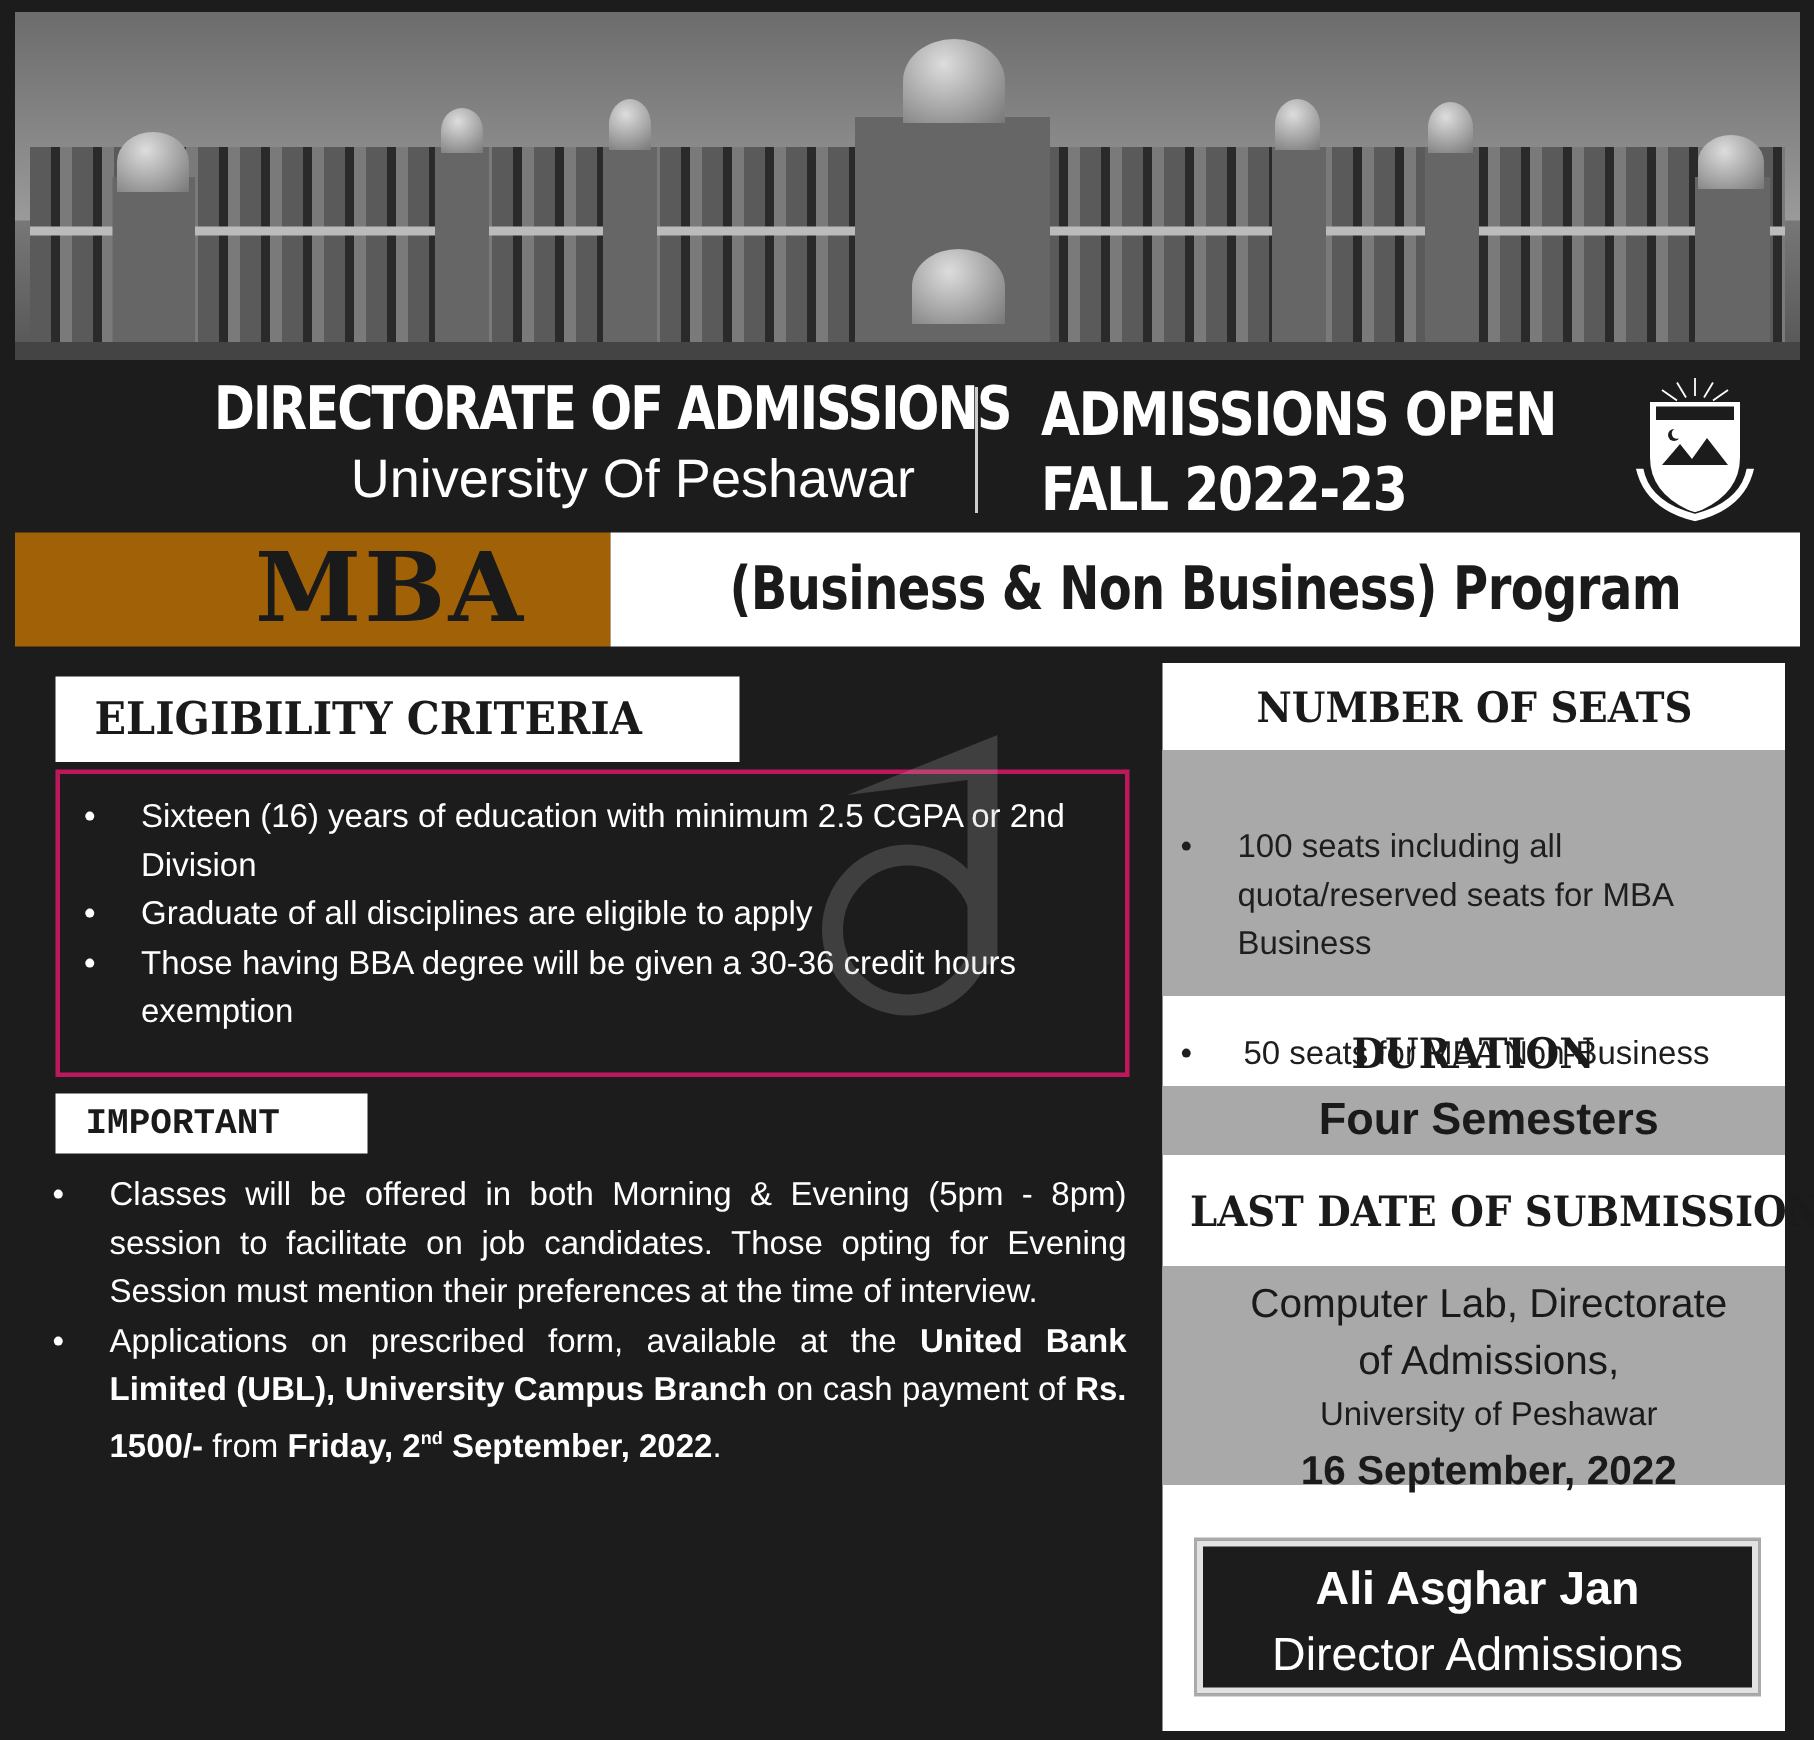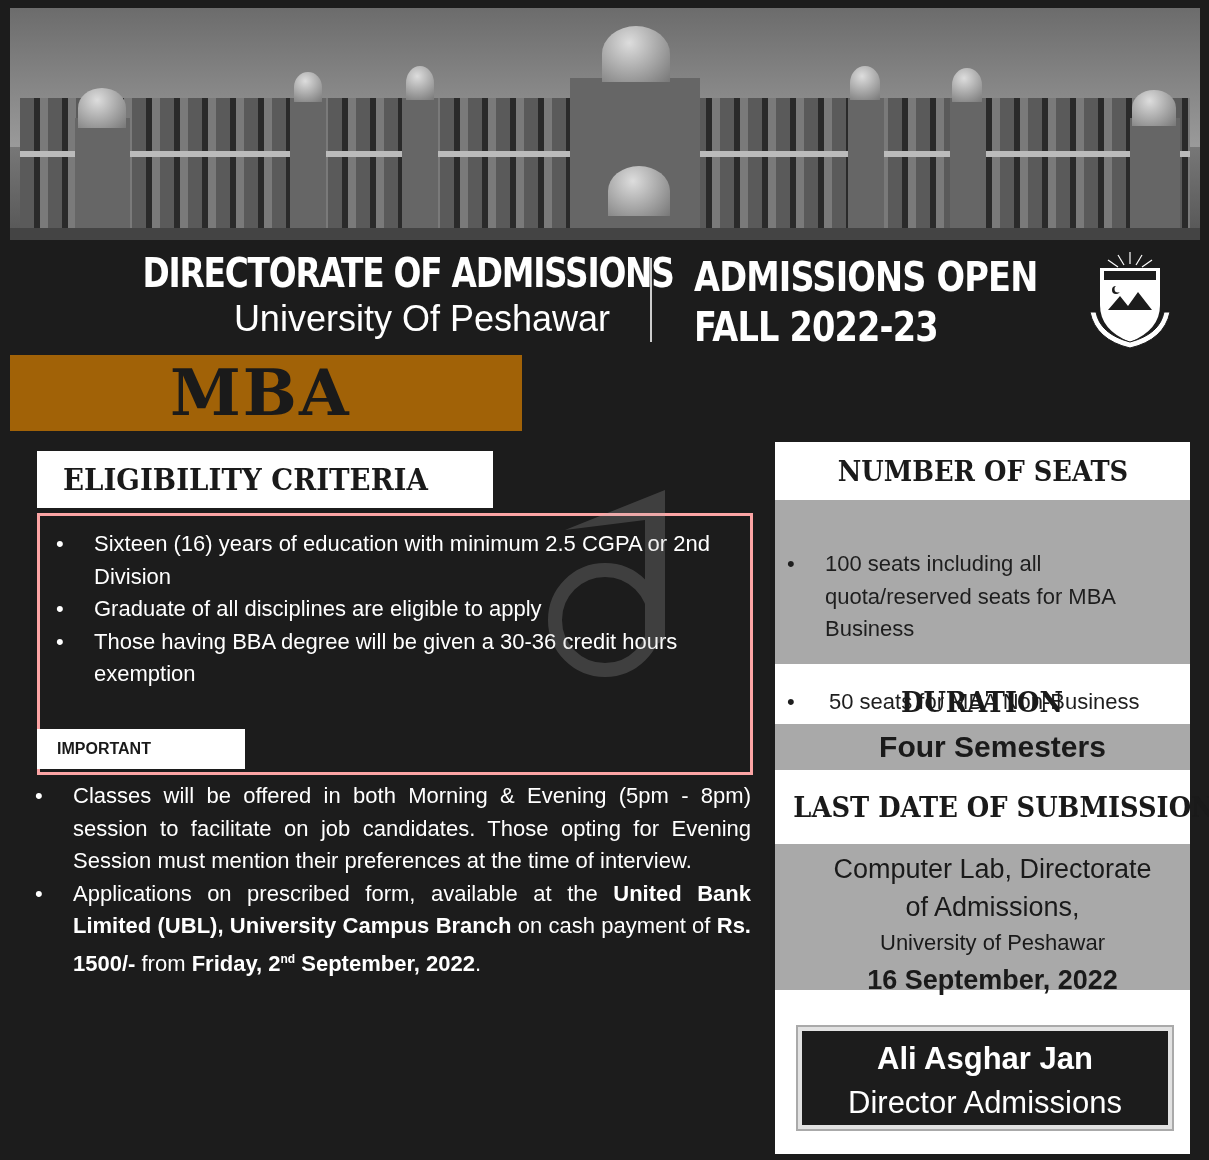--- a/index.html
+++ b/index.html
@@ -26,27 +26,27 @@
   .mba-left { width: 512px; background: #a16207; color: #1a1a1a; display: flex; align-items: flex-start; padding-left: 160px; }
   .mba-left span { font-family: "DejaVu Serif", serif; font-weight: bold; font-size: 64px; letter-spacing: 2px; }
   .mba-right { flex: 1; background: #fff; color: #1a1a1a; display: flex; align-items: center; justify-content: center; }
   .mba-right span { font-family: "DejaVu Sans", sans-serif; font-weight: bold; font-size: 40px; transform: scaleX(0.8); white-space: nowrap; letter-spacing: -0.5px; }
 
   .label-box { position: absolute; background: #fff; color: #1a1a1a; }
   .slab { font-family: "DejaVu Serif", serif; font-weight: bold; letter-spacing: 0px; }
   .elig-label { left: 37px; top: 451px; width: 456px; height: 57px; display: flex; align-items: center; padding-left: 26px; }
   .elig-label span { font-size: 30px; transform: scaleX(0.92); transform-origin: left; white-space: nowrap; }
 
-  .elig-box { position: absolute; left: 37px; top: 513px; width: 716px; height: 262px; border: 3px solid #fca5a5; padding: 12px 14px 0 14px; }
+  .elig-box { position: absolute; left: 37px; top: 513px; width: 716px; height: 205px; border: 3px solid #be185d; padding: 12px 14px 0 14px; }
   ul.bul { list-style: none; }
   ul.bul li { position: relative; padding-left: 40px; font-size: 22px; line-height: 32.5px; }
   ul.bul li::before { content: "•"; position: absolute; left: 2px; top: 0; }
 
   .imp-label { left: 37px; top: 729px; width: 208px; height: 40px; display: flex; align-items: center; padding-left: 20px; }
-  .imp-label span { font-size: 16px; font-weight: bold; }
+  .imp-label span { font-size: 24px; font-weight: bold; font-family: Liberation Mono, monospace; }
   .imp-list { position: absolute; left: 33px; top: 780px; width: 718px; }
   .imp-list li { text-align: justify; font-size: 21.5px; line-height: 32.5px; padding-left: 38px; }
   .imp-list b { font-weight: bold; }
   sup { font-size: 12px; }
 
   .right-col { position: absolute; left: 775px; top: 442px; width: 415px; height: 712px; background: #fff; color: #1a1a1a; }
   .rc-head { height: 58px; display: flex; align-items: center; justify-content: center; }
   .rc-head span { font-size: 28px; transform: scaleX(0.92); white-space: nowrap; }
   .rc-gray { background: #a9a9a9; padding-left: 20px; }
   .seats-body { height: 164px; padding: 8px 10px 0 10px; }
@@ -110,20 +110,23 @@
   <path d="M26 60 L38 46 L46 56 L56 42 L70 60 Z" fill="#1c1c1c"></path>
   <circle cx="34" cy="40" r="4" fill="#1c1c1c"></circle>
     <circle cx="36" cy="39" r="3.5" fill="#fff"></circle>
   <path d="M8 62 Q14 90 48 98 Q82 90 88 62 L82 62 Q78 84 48 92 Q18 84 14 62 Z" fill="#fff" stroke="#1c1c1c" stroke-width="1"></path>
 </svg>
 
 <div class="mba-band">
   <div class="mba-left">
     <span>MBA</span>
   </div>
+  <div class="mba-right">
+    <span>(Business &amp; Non Business) Program</span>
+  </div>
 </div>
 
 <div class="label-box elig-label">
   <span class="slab">ELIGIBILITY CRITERIA</span>
 </div>
 <div class="elig-box">
   <ul class="bul">
     <li>Sixteen (16) years of education with minimum 2.5 CGPA or 2nd Division</li>
     <li>Graduate of all disciplines are eligible to apply</li>
     <li>Those having BBA degree will be given a 30-36 credit hours exemption</li>

